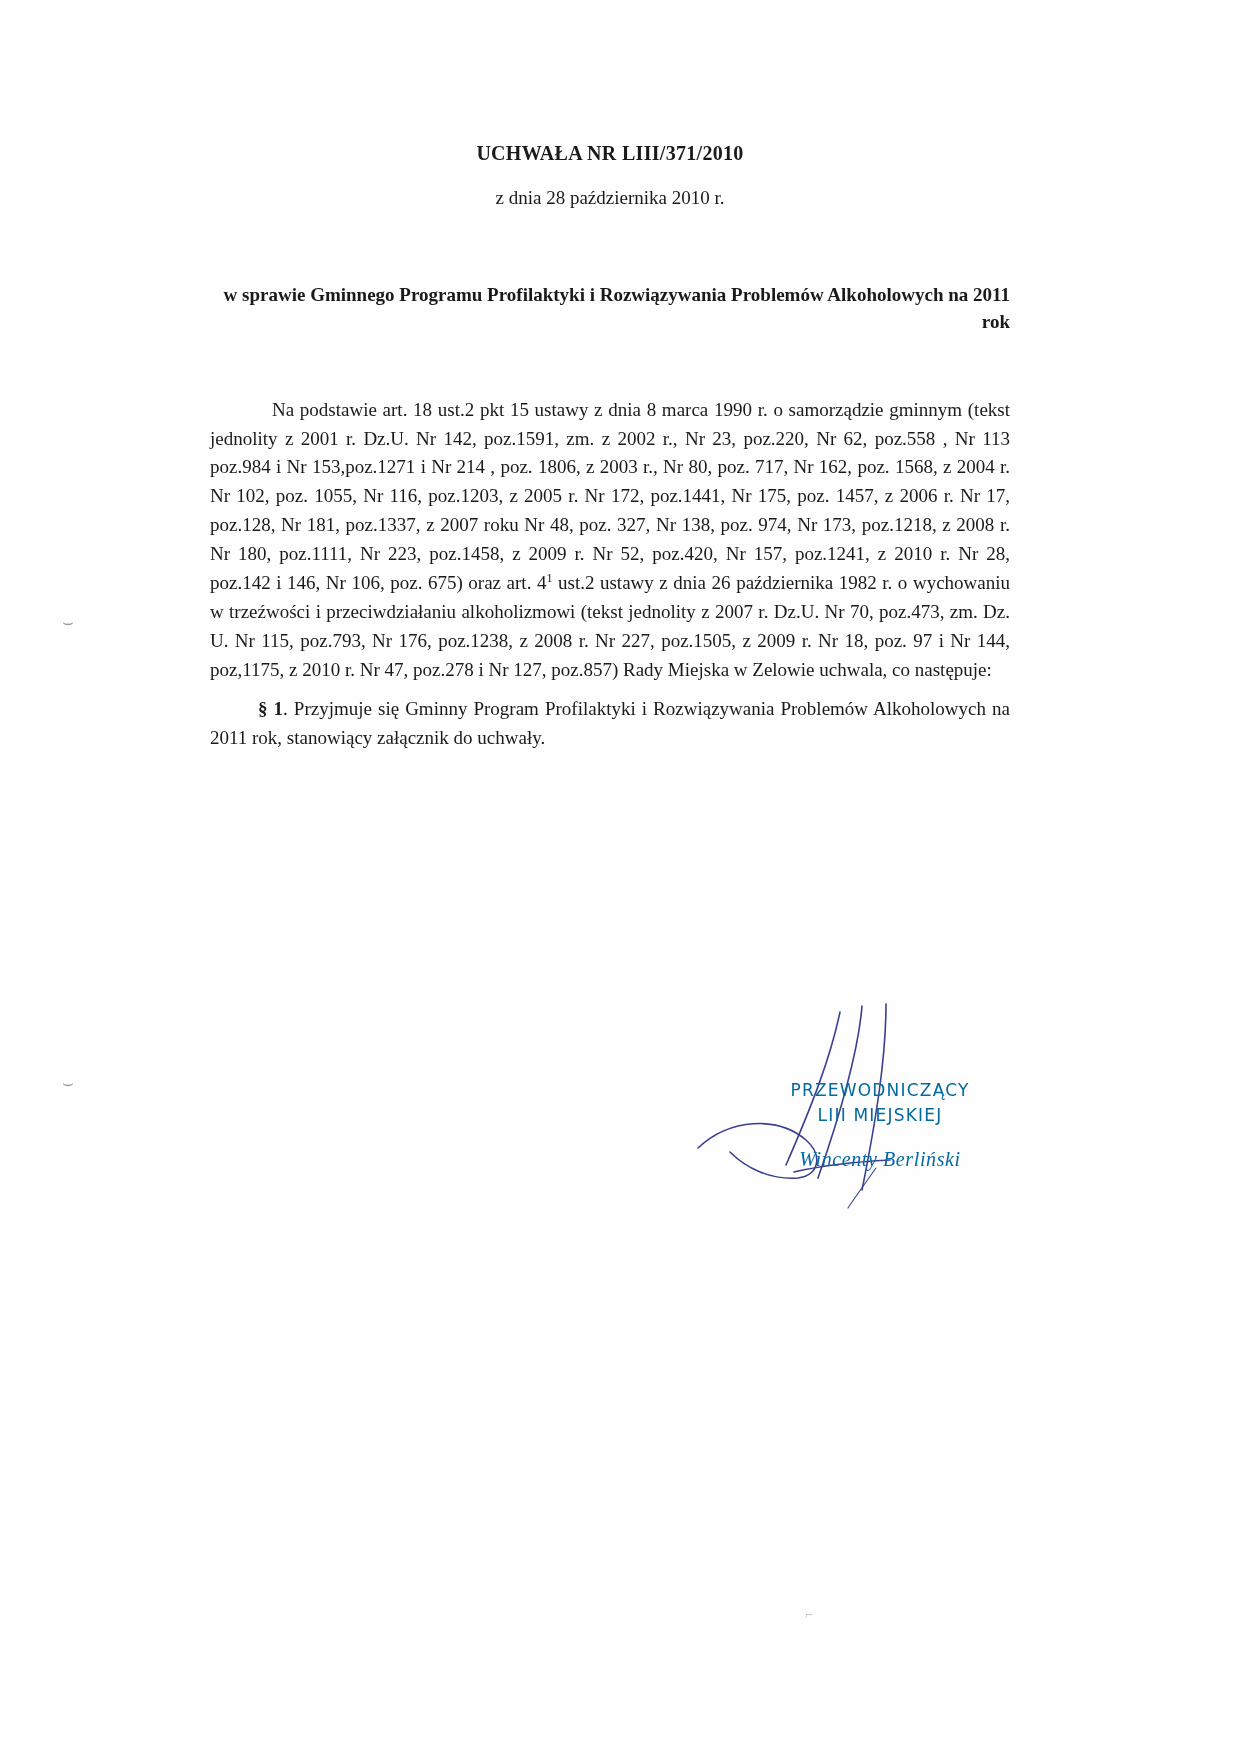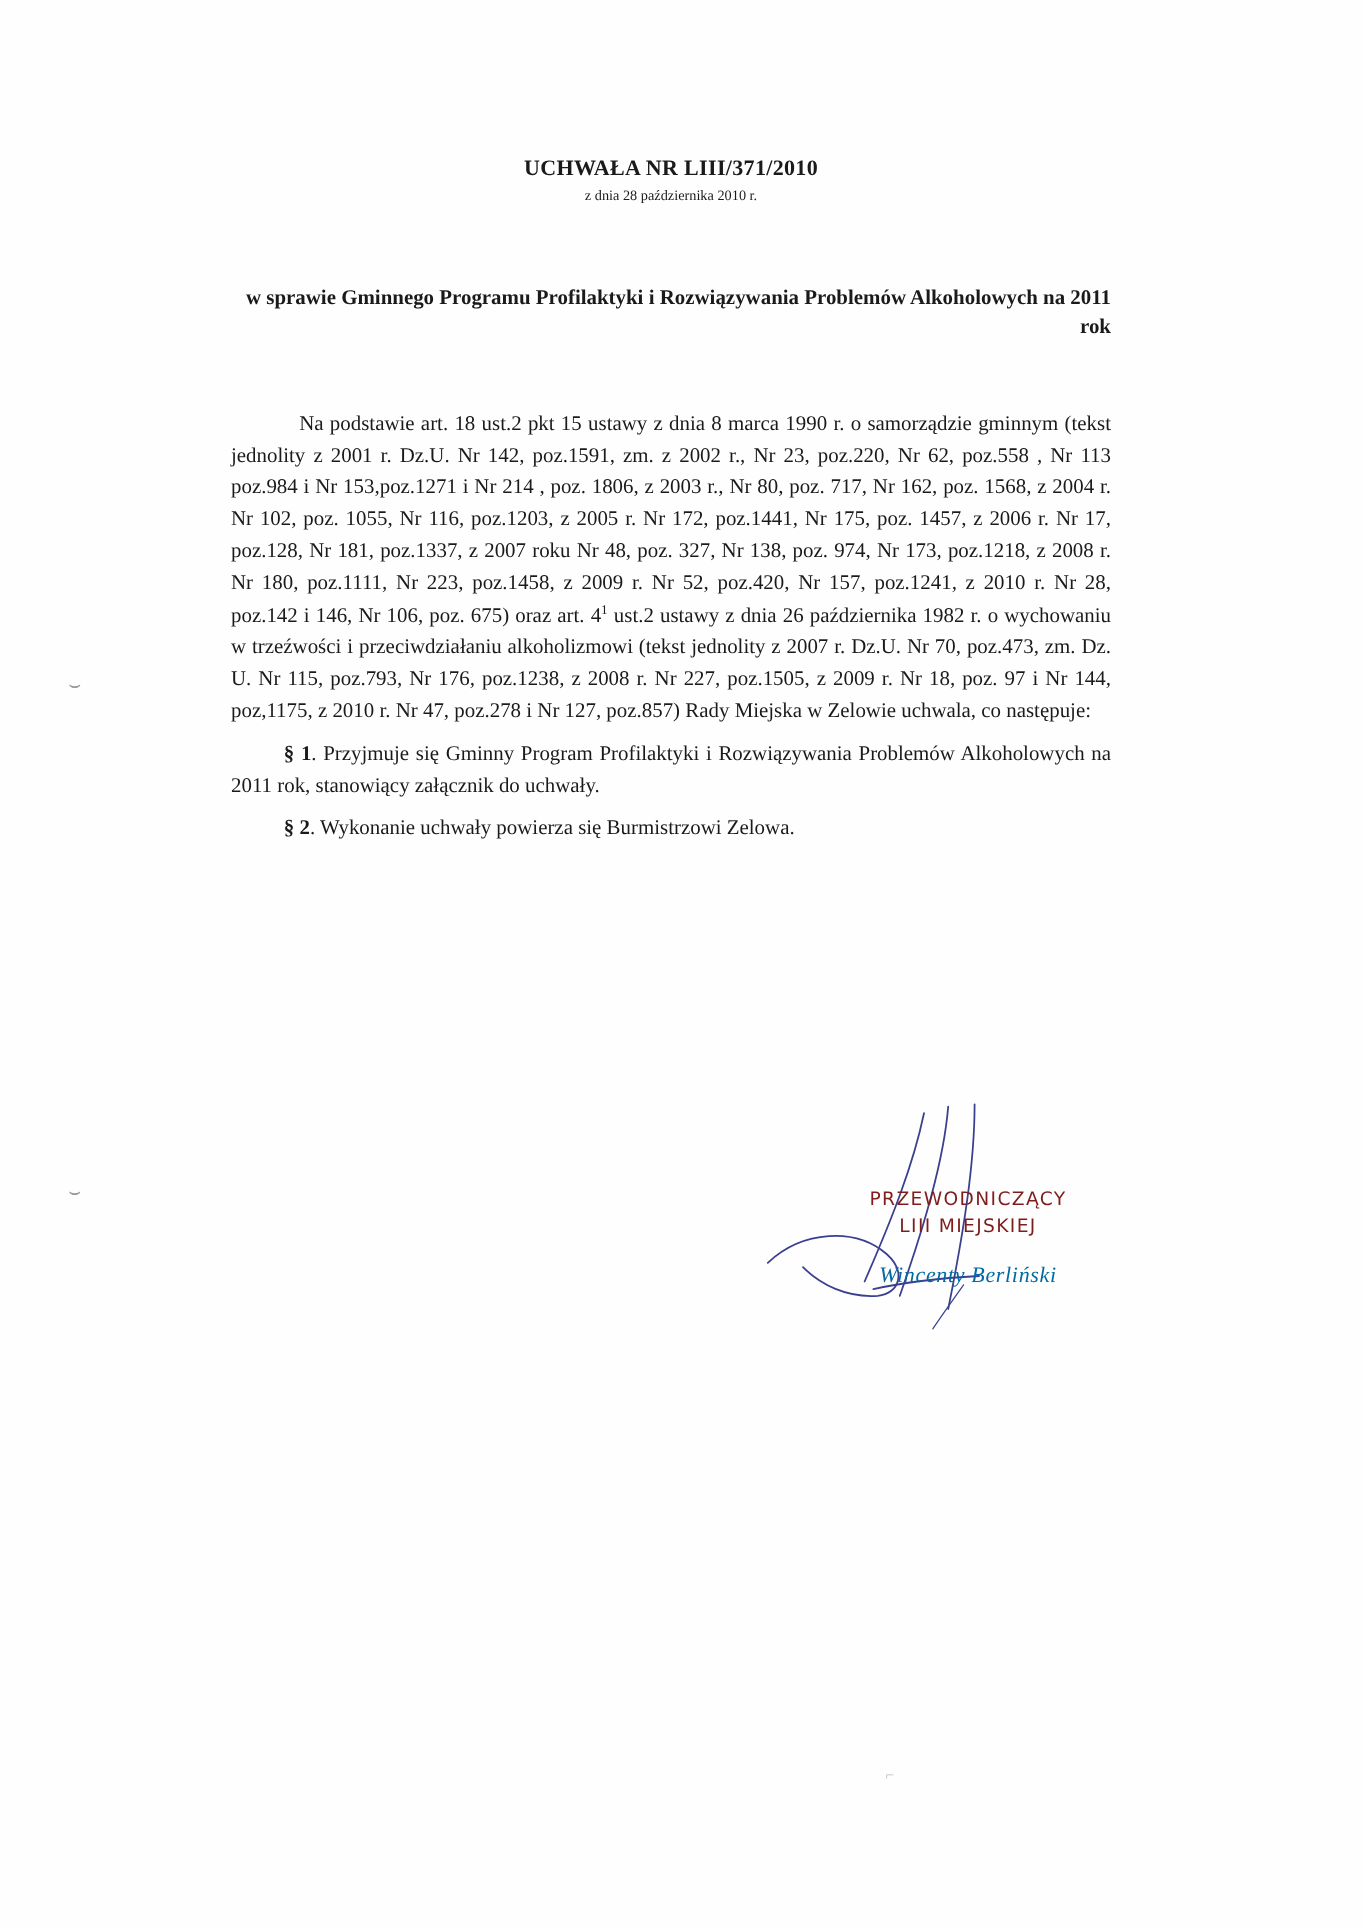--- a/index.html
+++ b/index.html
@@ -27,22 +27,22 @@
     text-align: center;
     line-height: 1.35;
   }
   .title-line1,
   .title-line2 {
     font-weight: bold;
     font-size: 20px;
     letter-spacing: 0.3px;
   }
   .title-line3 {
-    font-size: 13px;
-    margin-top: 2px;
+    font-size: 19px;
+    margin-top: 18px;
   }
   .subject {
     margin-top: 70px;
     font-weight: bold;
     font-size: 19px;
     line-height: 1.45;
     text-align: right;
     padding-left: 0px;
   }
   .preamble {
@@ -79,21 +79,21 @@
     top: 1000px;
     width: 360px;
     height: 220px;
   }
   .sig-text {
     position: absolute;
     left: 20px;
     top: 78px;
     width: 340px;
     text-align: center;
-    color: #7f1d1d;
+    color: #0369a1;
     font-family: "DejaVu Sans", sans-serif;
     font-size: 17px;
     letter-spacing: 1.2px;
     line-height: 1.45;
   }
   .sig-name {
     position: absolute;
     left: 20px;
     top: 148px;
     width: 340px;
@@ -137,23 +137,20 @@
     <div class="subject">w sprawie  Gminnego Programu Profilaktyki i Rozwiązywania Problemów Alkoholowych na 2011 rok</div>
 
     <div class="preamble">
       <span class="first-indent"></span><span>Na podstawie art. 18 ust.2 pkt 15  ustawy z dnia 8 marca 1990 r. o samorządzie gminnym (tekst jednolity z 2001 r. Dz.U. Nr 142, poz.1591, zm. z 2002 r., Nr 23, poz.220, Nr 62, poz.558 , Nr 113 poz.984 i Nr 153,poz.1271 i Nr 214 , poz. 1806, z 2003 r., Nr 80, poz. 717, Nr 162, poz. 1568, z 2004 r. Nr 102, poz. 1055, Nr 116, poz.1203, z 2005 r. Nr 172, poz.1441, Nr 175, poz. 1457, z 2006 r. Nr 17, poz.128, Nr 181, poz.1337, z 2007 roku Nr 48, poz. 327, Nr 138, poz. 974, Nr 173, poz.1218, z 2008 r. Nr 180, poz.1111, Nr 223, poz.1458, z 2009 r. Nr 52, poz.420,  Nr 157, poz.1241, z 2010 r. Nr 28, poz.142 i 146,  Nr 106, poz. 675)  oraz art. 4</span><span class="sup">1</span><span> ust.2 ustawy z dnia 26 października 1982 r. o wychowaniu w trzeźwości i przeciwdziałaniu alkoholizmowi (tekst jednolity z 2007 r. Dz.U. Nr  70, poz.473, zm. Dz. U. Nr 115, poz.793, Nr 176, poz.1238, z 2008 r. Nr 227, poz.1505, z 2009 r. Nr 18, poz. 97 i Nr 144, poz,1175, z 2010 r. Nr 47, poz.278 i Nr 127, poz.857) Rady Miejska w Zelowie uchwala, co następuje:</span>
     </div>
 
     <div class="para">
       <span class="lead"></span><b>§ 1</b><span>. Przyjmuje się Gminny Program Profilaktyki i Rozwiązywania Problemów Alkoholowych na 2011 rok, stanowiący załącznik do uchwały.</span>
     </div>
 
-    <div class="para">
-      <span class="lead"></span><b>§ 2</b><span>. Wykonanie uchwały powierza się Burmistrzowi Zelowa.</span>
-    </div>
 
 
   </div>
 
   <div class="signature-area">
     <svg class="sig-scribble" viewBox="0 0 360 220">
       <g fill="none" stroke="#3a3f8f" stroke-width="1.6" stroke-linecap="round">
         <path d="M150 12 C 140 60, 120 110, 96 165"></path>
         <path d="M172 6 C 168 55, 150 115, 128 178"></path>
         <path d="M196 4 C 196 58, 186 120, 172 190"></path>

